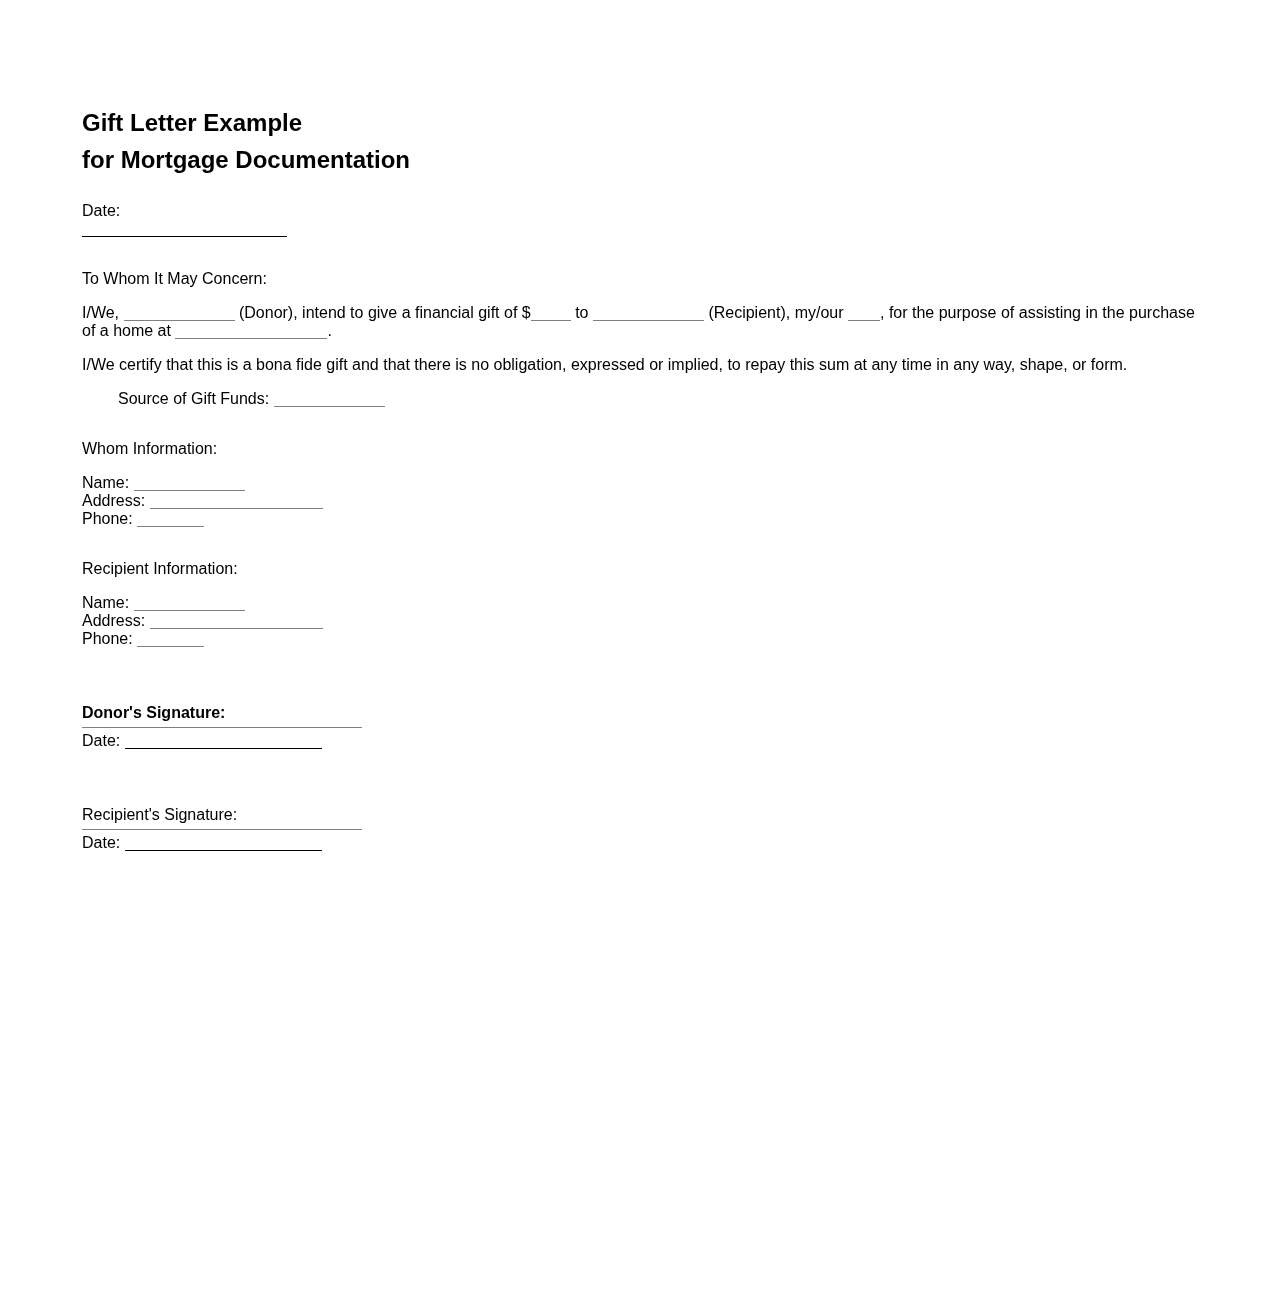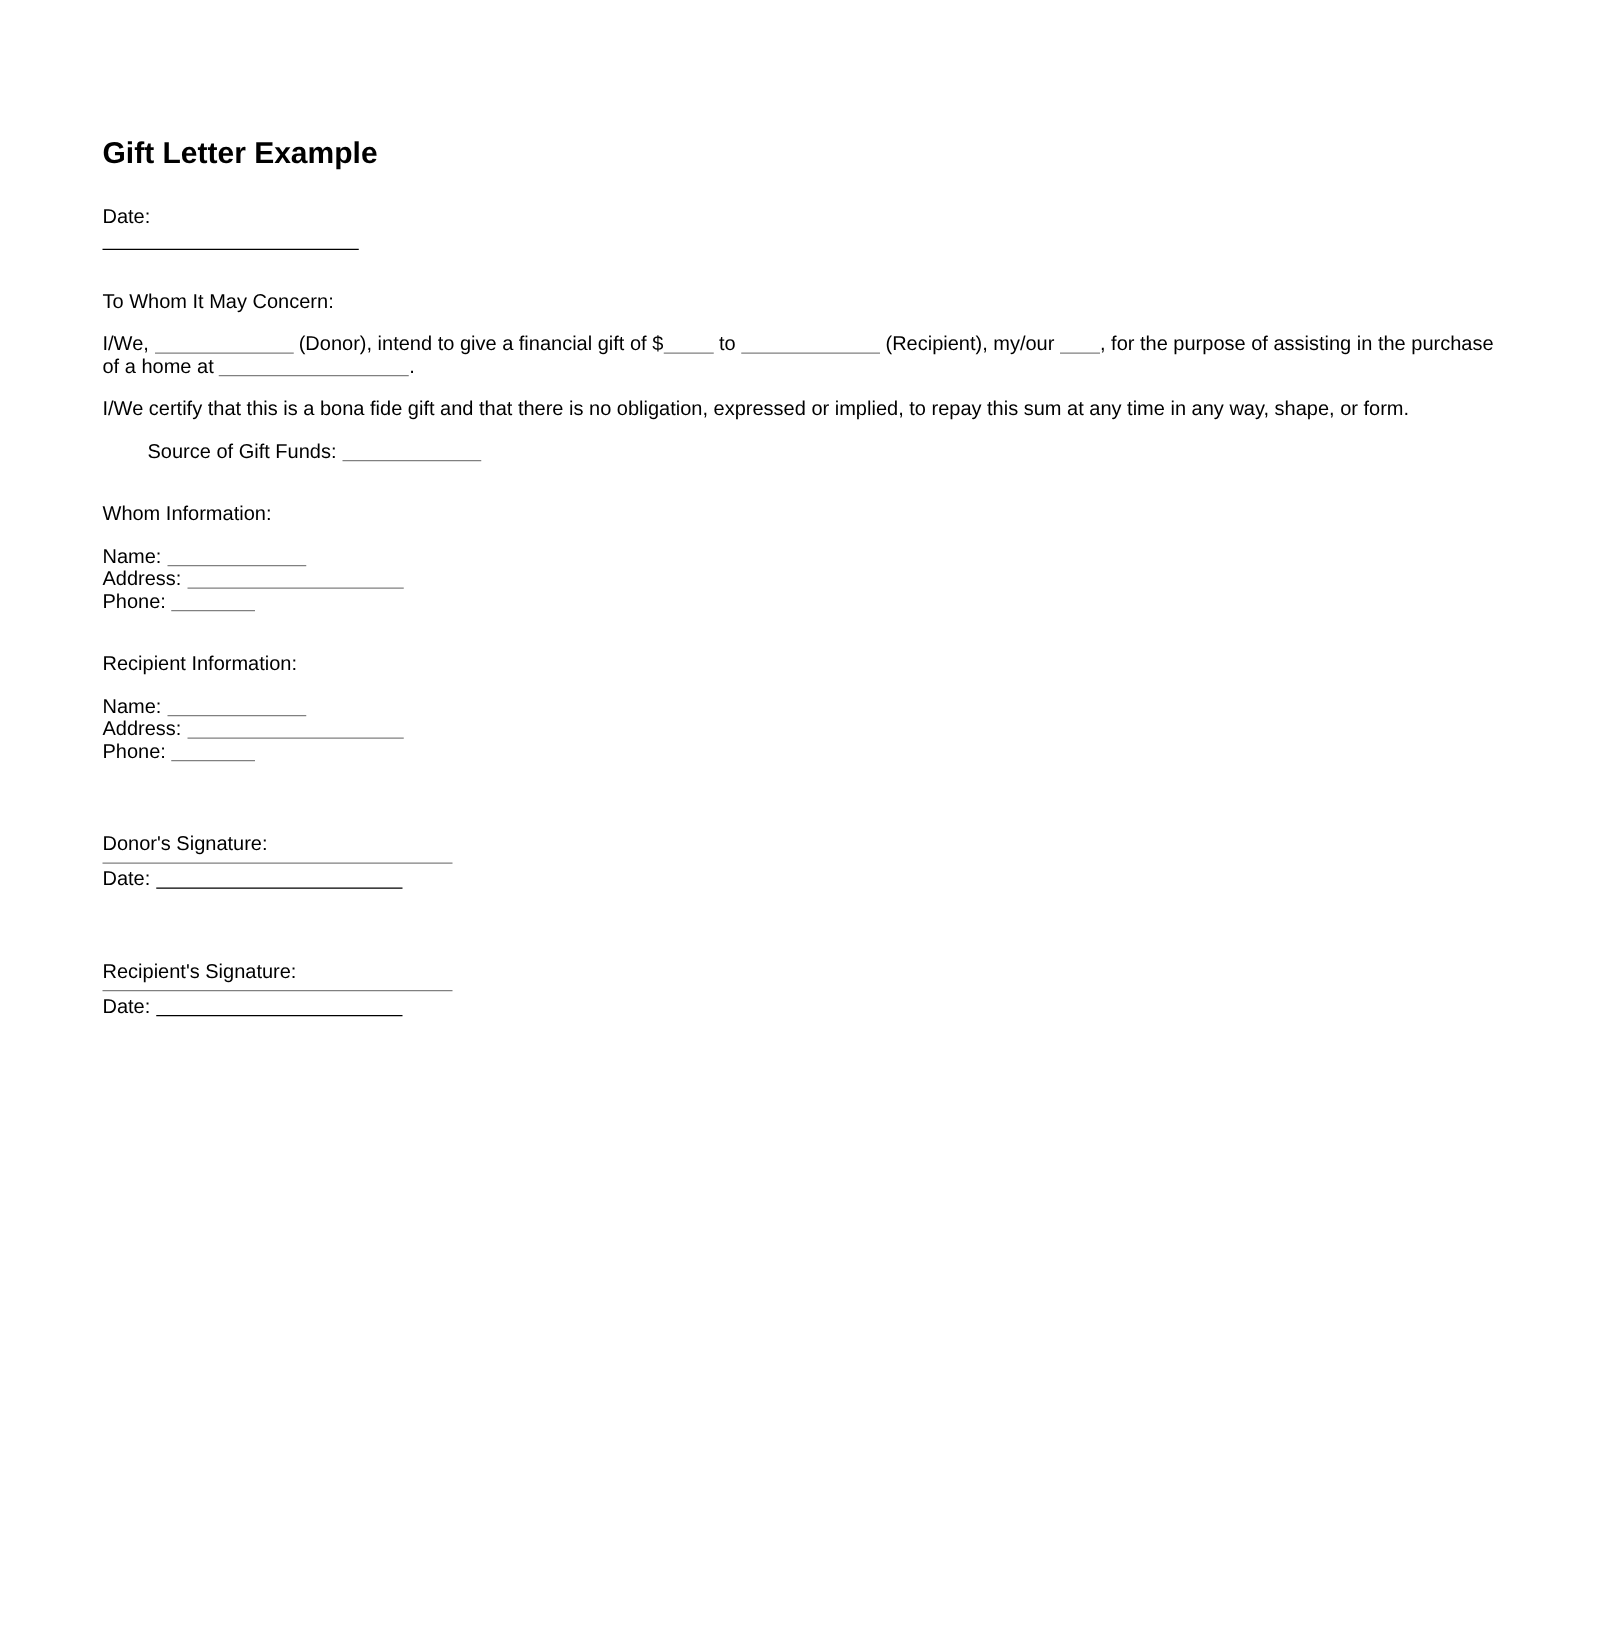--- a/index.html
+++ b/index.html
@@ -27,20 +27,21 @@
   }
   .ubar { display: inline-block; border-bottom: 1.5px solid #000; height: 14px; margin-bottom: -3px; vertical-align: baseline; }
   .sigline { width: 280px; border-bottom: 1px solid #808080; height: 0; margin-top: 14px; }
 </style>
 </head>
 <body>
 
 <div class="page">
   <h1>
     <span>Gift Letter Example</span><br>
+    <span>for Mortgage Documentation</span>
   </h1>
 
   <p style="margin-top:24px;">Date:</p>
   <div style="margin-top:16px; width:205px; border-bottom:1.5px solid #000;"></div>
 
   <p style="margin-top:33px;">To Whom It May Concern:</p>
 
   <p style="margin-top:16px; width:1114px;">
     <span>I/We,</span>
     <span class="blank" style="width:111px;"></span>
@@ -66,21 +67,21 @@
     <div><span>Phone:</span> <span class="blank" style="width:67px;"></span></div>
   </div>
 
   <p style="margin-top:32px;">Recipient Information:</p>
   <div style="margin-top:16px;">
     <div><span>Name:</span> <span class="blank" style="width:111px;"></span></div>
     <div><span>Address:</span> <span class="blank" style="width:173px;"></span></div>
     <div><span>Phone:</span> <span class="blank" style="width:67px;"></span></div>
   </div>
 
-  <p style="margin-top:56px;">Donor's Signature:</p>
+  <p style="margin-top:56px;font-weight:bold;">Donor's Signature:</p>
   <div class="sigline" style="margin-top:5px;"></div>
   <div style="margin-top:4px;">
     <span>Date:</span>
     <span class="ubar" style="width:197px;"></span>
   </div>
 
   <p style="margin-top:56px;">Recipient's Signature:</p>
   <div class="sigline" style="margin-top:5px;"></div>
   <div style="margin-top:4px;">
     <span>Date:</span>

